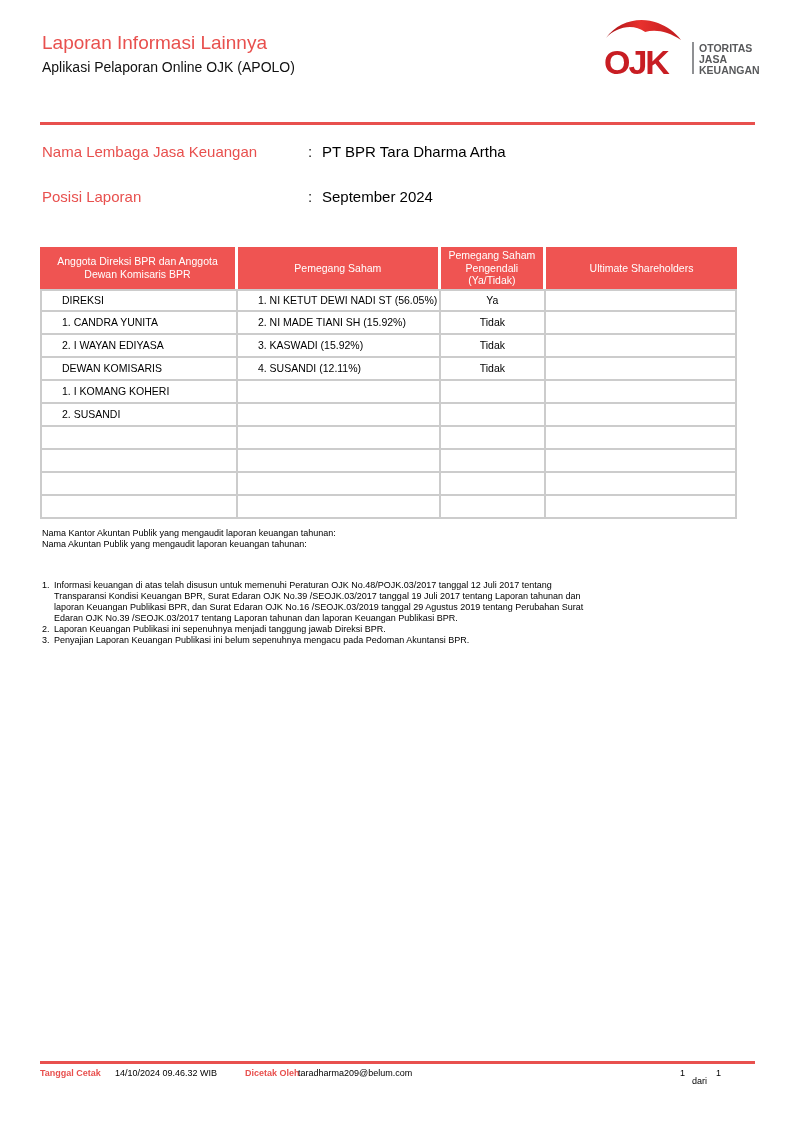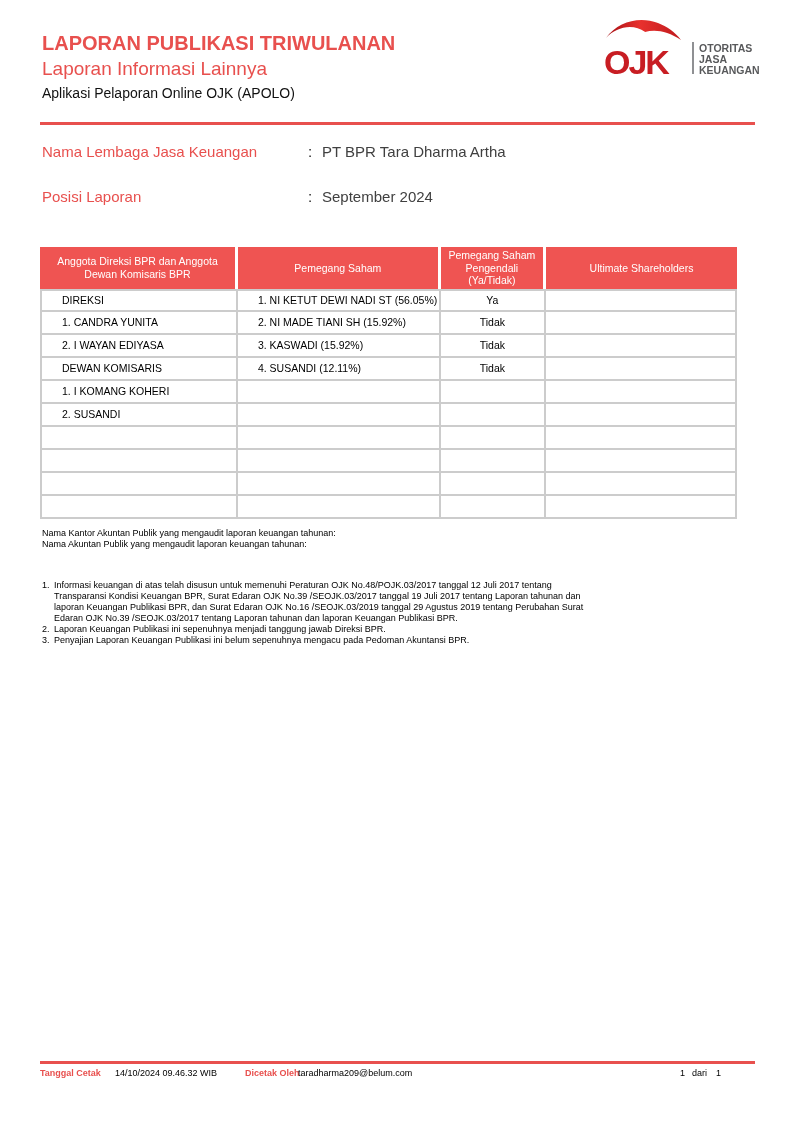--- a/index.html
+++ b/index.html
@@ -22,21 +22,21 @@
   .title-sub{font-size:19px;font-weight:normal;color:var(--red);line-height:25px;}
   .app-subtitle{font-size:14px;color:#111;margin-top:4px;}
   .logo{position:absolute;right:34px;top:16px;}
   .rule-top{position:absolute;left:40px;width:715px;top:122px;height:3px;background:var(--red);}
   
   .info-block{position:absolute;left:42px;top:143px;width:620px;}
   .info-row{display:grid;grid-template-columns:266px 14px auto;align-items:baseline;font-size:15px;}
   .info-row + .info-row{margin-top:28px;}
   .info-label{color:var(--red);}
   .info-colon{color:#222;}
-  .info-value{color:#404040;}
+  .info-value{color:#000000;}
   
   .table-wrap{position:absolute;left:40px;top:247px;width:697px;}
   table{width:100%;border-collapse:separate;border-spacing:0;table-layout:fixed;}
   thead th{
     background:var(--thbg);color:#fff;font-weight:normal;font-size:10.5px;
     line-height:12.5px;text-align:center;vertical-align:middle;height:40px;
     padding:2px 6px;border-right:3px solid #fff;
   }
   thead th:last-child{border-right:none;}
   tbody td{
@@ -56,30 +56,29 @@
   
   .rule-bottom{position:absolute;left:40px;width:715px;top:1061px;height:3px;background:var(--red);}
   .footer{position:absolute;left:0;top:1068px;width:794px;height:14px;font-size:9px;text-align:center;}
   .f-label{position:absolute;color:var(--red);font-weight:bold;}
   .f-value{position:absolute;color:#000;}
   .f-tgl{left:40px;}
   .f-date{left:115px;}
   .f-oleh{left:245px;}
   .f-email{left:298px;}
   .f-page-cur{left:680px;}
-  .f-page-sep{left:692px;color:#000;}
+  .f-page-sep{left:692px;color:#000;margin-top:8px;}
   .f-page-tot{left:716px;}
 </style>
 </head>
 <body>
 
 <div class="page">
 
   <div class="title-block">
-    <div class="title-main">LAPORAN PUBLIKASI TRIWULANAN</div>
     <div class="title-sub">Laporan Informasi Lainnya</div>
     <div class="app-subtitle">Aplikasi Pelaporan Online OJK (APOLO)</div>
   </div>
 
   <div class="logo">
     <svg width="158" height="64" viewBox="0 0 158 64">
       <defs>
         <linearGradient id="flagGrad" x1="0" y1="0" x2="1" y2="0">
           <stop offset="0" stop-color="#a50f14"></stop>
           <stop offset="0.45" stop-color="#e8312e"></stop>

